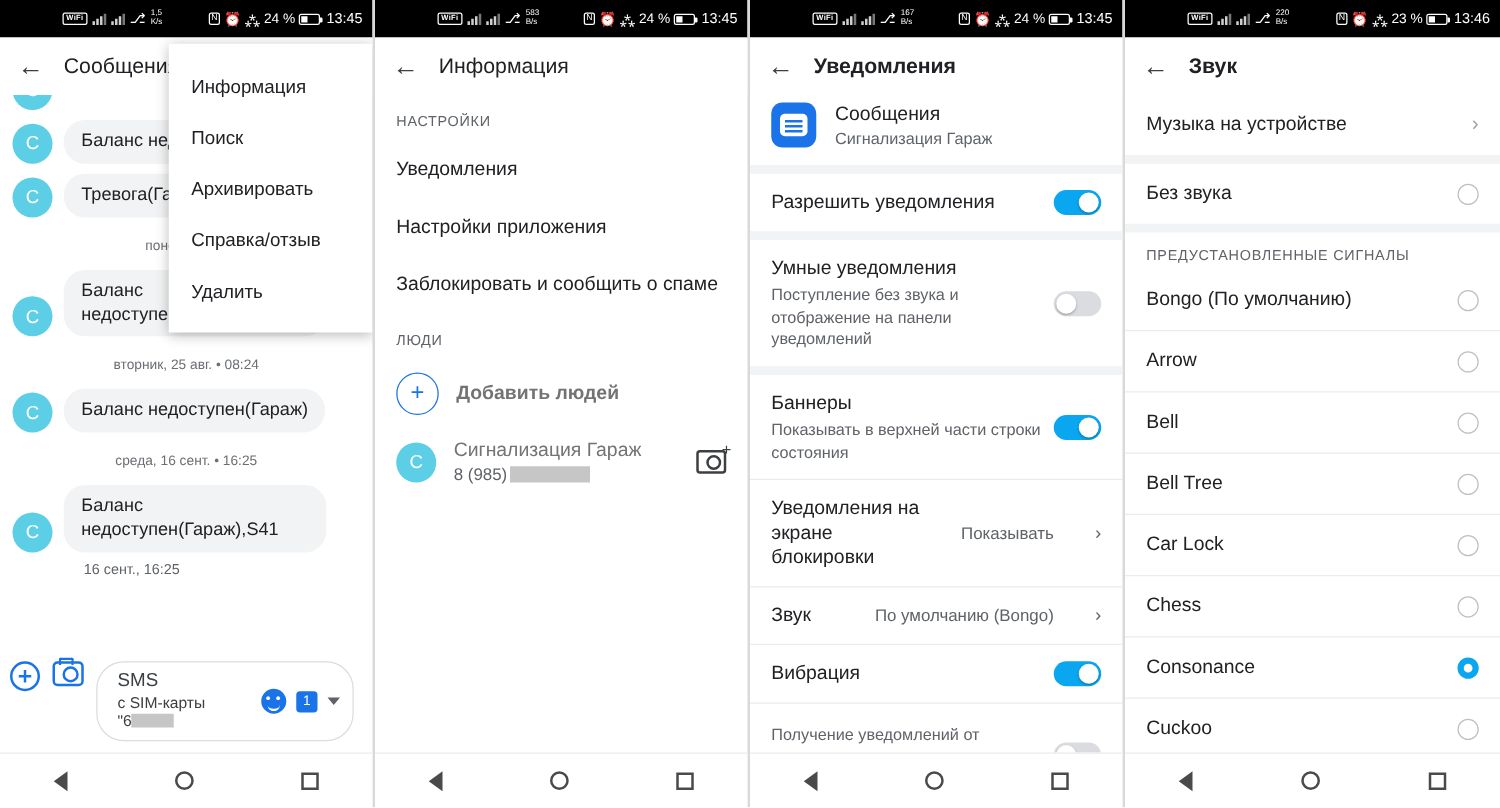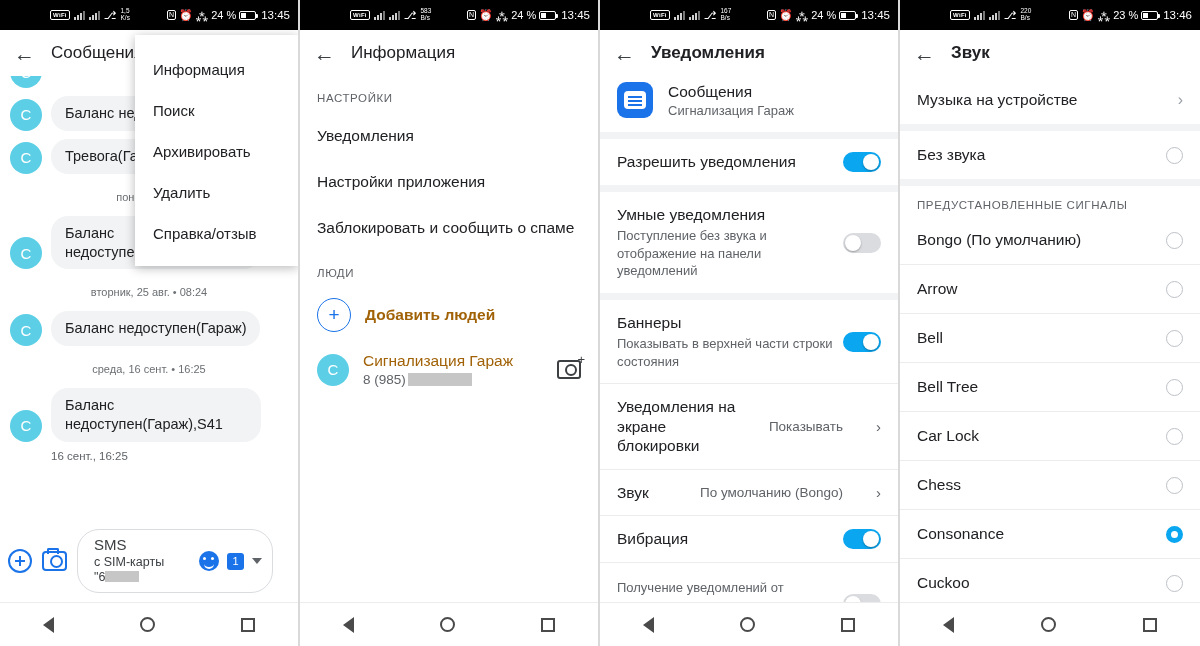--- a/index.html
+++ b/index.html
@@ -76,26 +76,26 @@
     width: 32px; height: 32px; border-radius: 50%;
     background: #5ccfe6; color: #fff; font-size: 15px;
     display: flex; align-items: center; justify-content: center; flex: 0 0 32px;
   }
   .bubble {
     background: #f1f3f4; color: #202124;
     border-radius: 17px; padding: 8px 14px;
     font-size: 14.5px; line-height: 1.3; max-width: 210px;
   }
   .daysep { text-align: center; font-size: 11px; color: #6b6f73; padding: 13px 0 9px; }
-  .msg-meta { padding: 2px 0 0 51px; font-size: 11.5px; color: #5f6368; line-height: 1.45; }
+  .msg-meta { padding: 2px 0 0 67px; font-size: 11.5px; color: #5f6368; line-height: 1.45; }
   .sim-label { color: #1a73e8; }
   .redact { display: inline-block; height: 11px; background: #c6c6c6; vertical-align: -1px; }
   .cut-top { overflow: hidden; }
 
-  .composer { position: absolute; left: 0; right: 17px; bottom: 53px; display: flex; align-items: center; padding: 0 8px; gap: 10px; }
+  .composer { position: absolute; left: 0; right: 7px; bottom: 53px; display: flex; padding: 0 8px; gap: 10px; }
   .plus-ic { width: 24px; height: 24px; border: 2px solid #1a73e8; border-radius: 50%; position: relative; }
   .plus-ic::before,.plus-ic::after{ content:''; position:absolute; background:#1a73e8; }
   .plus-ic::before{ left:5px; right:5px; top:9px; height:2px; }
   .plus-ic::after{ top:5px; bottom:5px; left:9px; width:2px; }
   .cam-ic { width:25px;height:20px;border:2px solid #1a73e8;border-radius:4px;position:relative; }
   .cam-ic::before{content:'';position:absolute;left:6px;top:2px;width:9px;height:9px;border:2px solid #1a73e8;border-radius:50%;}
   .cam-ic::after{content:'';position:absolute;left:3px;top:-5px;width:8px;height:4px;border:2px solid #1a73e8;border-bottom:none;border-radius:2px 2px 0 0;}
   .input-pill {
     flex: 1; border: 1px solid #dadce0; border-radius: 22px;
     display: flex; align-items: center; padding: 6px 10px 6px 16px; gap: 8px; min-height: 56px;
@@ -116,21 +116,21 @@
   }
   .menu-item { padding: 12px 18px; font-size: 15px; color: #202124; }
 
   .ghost-text { position:absolute; top:34px; left:55px; font-size:13px; color:#f2f2f2; line-height:1.15; z-index:1; }
 
   
   .sec-head { font-size: 11.5px; letter-spacing: .6px; color: #5f6368; padding: 16px 17px 9px; text-transform: uppercase; }
   .row { padding: 14px 17px; font-size: 15.5px; color: #202124; }
   .people-row { display:flex; align-items:center; gap:14px; padding: 10px 17px; }
   .add-circle { width:34px;height:34px;border:1.5px solid #1a73e8;border-radius:50%;color:#1a73e8;display:flex;align-items:center;justify-content:center;font-size:19px;flex:0 0 34px; }
-  .people-name { font-size: 15.5px; color: #a16207; }
+  .people-name { font-size: 15.5px; color: #737373; }
   .people-sub { font-size: 13.5px; color: #5f6368; margin-top: 2px; display:flex; align-items:center; gap:2px; }
   .add-photo-ic { margin-left:auto; width:24px;height:19px;border:2px solid #3c4043;border-radius:3px;position:relative; }
   .add-photo-ic::before{content:'';position:absolute;left:6px;top:2px;width:8px;height:8px;border:2px solid #3c4043;border-radius:50%;}
   .add-photo-ic span{position:absolute;right:-6px;top:-10px;font-size:13px;color:#3c4043;}
 
   
   .app-head { display:flex; align-items:center; gap:15px; padding: 6px 17px 14px; }
   .app-icon { width:36px;height:36px;border-radius:9px;background:#1a73e8;position:relative;flex:0 0 36px; }
   .app-icon::before{content:'';position:absolute;left:7px;top:9px;width:22px;height:18px;background:#fff;border-radius:4px;}
   .app-icon::after{content:'';position:absolute;left:11px;top:14px;width:14px;height:2px;background:#1a73e8;box-shadow:0 4px 0 #1a73e8, 0 8px 0 #1a73e8;}
@@ -263,22 +263,22 @@
         <span class="emoji-ic"></span>
         <span class="sim-badge">1</span>
         <span class="caret"></span>
       </div>
     </div>
 
     <div class="menu">
       <div class="menu-item">Информация</div>
       <div class="menu-item">Поиск</div>
       <div class="menu-item">Архивировать</div>
+      <div class="menu-item">Справка/отзыв</div>
       <div class="menu-item">Удалить</div>
-      <div class="menu-item">Справка/отзыв</div>
     </div>
 
     <div class="navbar">
       <span class="nav-back"></span>
       <span class="nav-home"></span>
       <span class="nav-recent"></span>
     </div>
   </div>
 
   <div class="screen">

